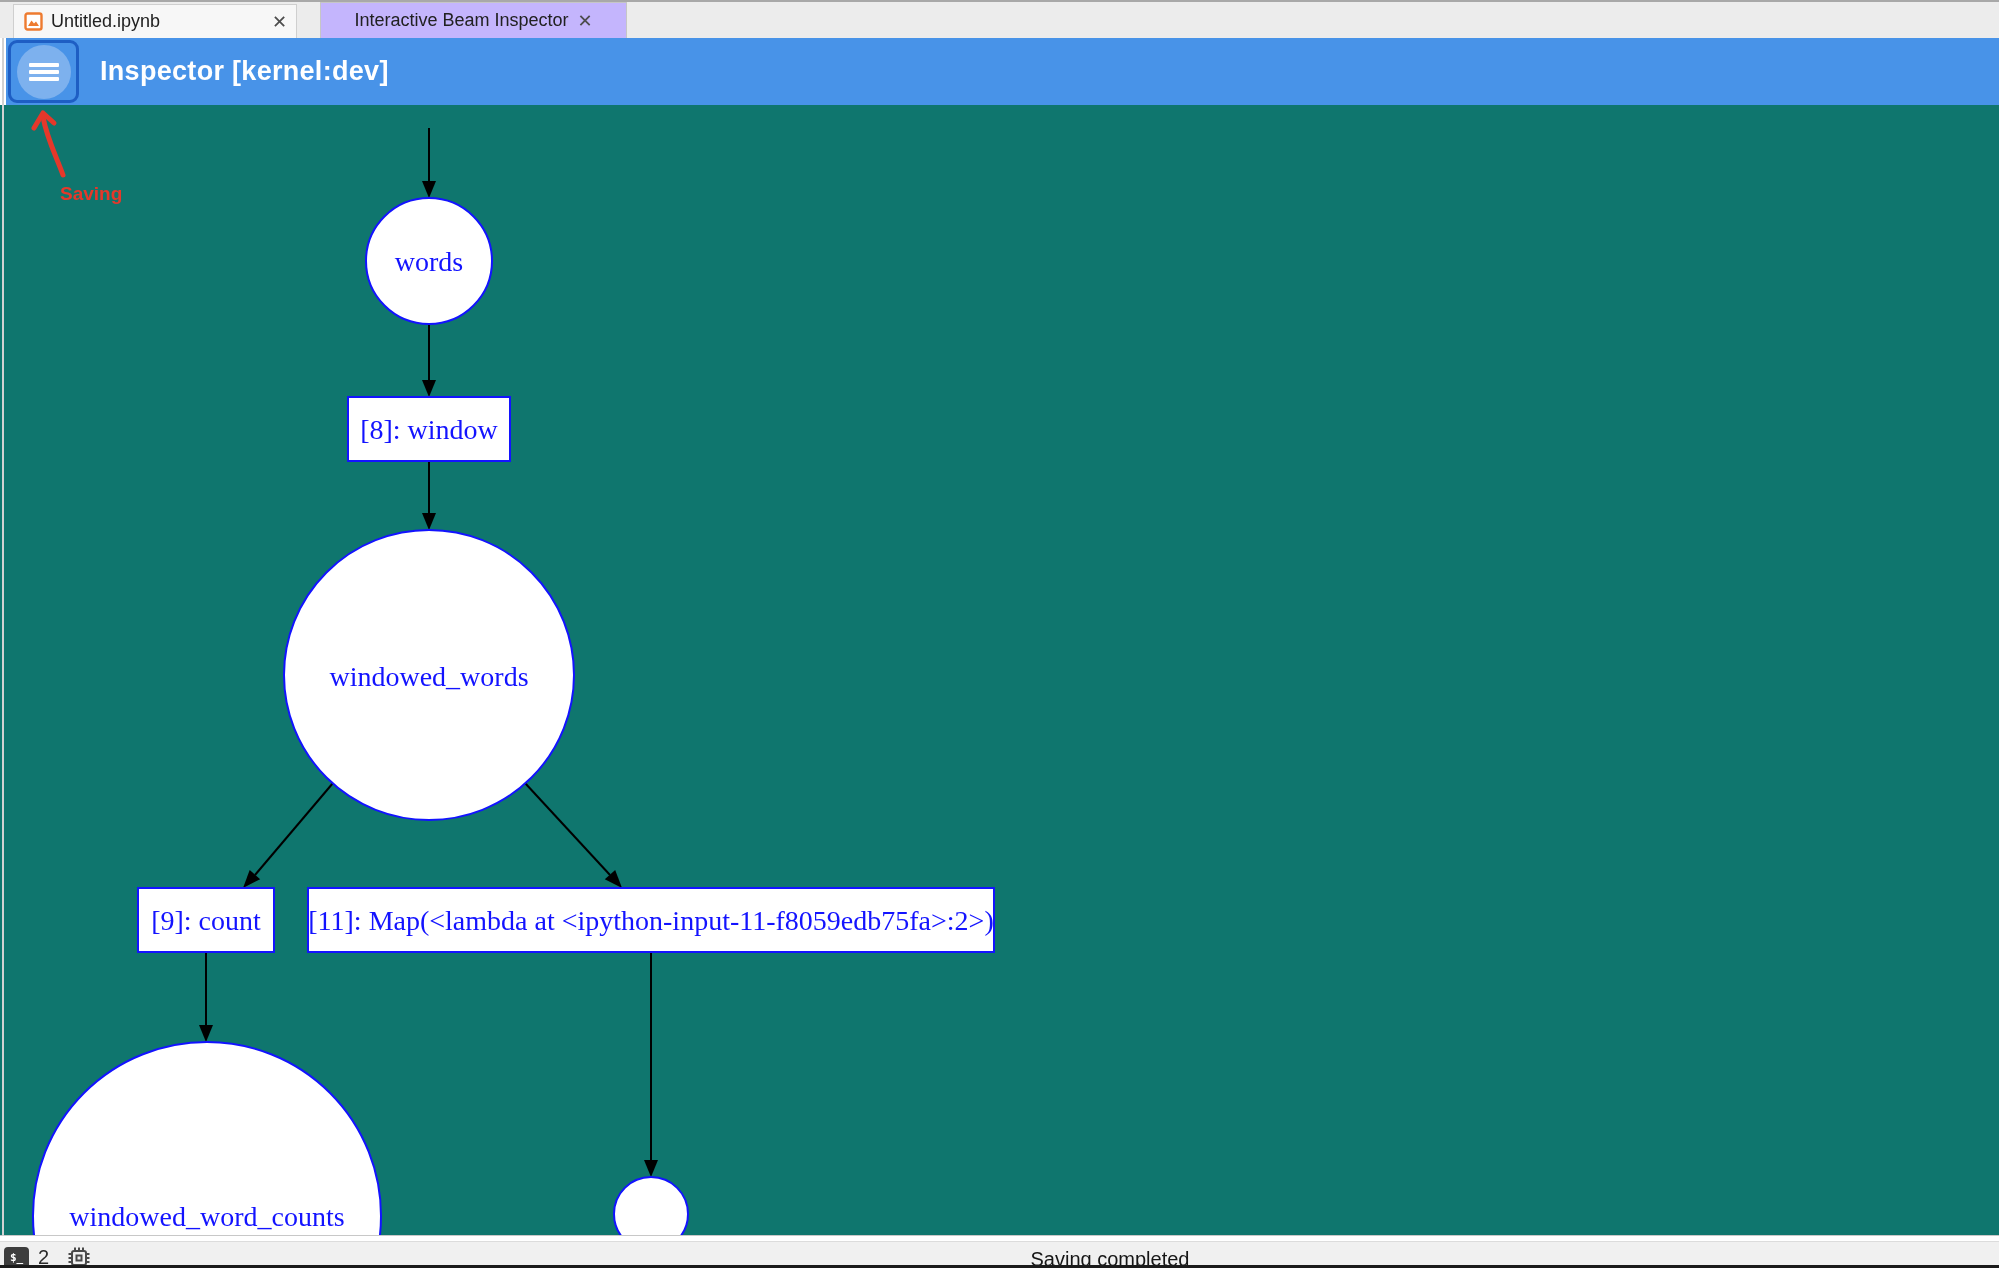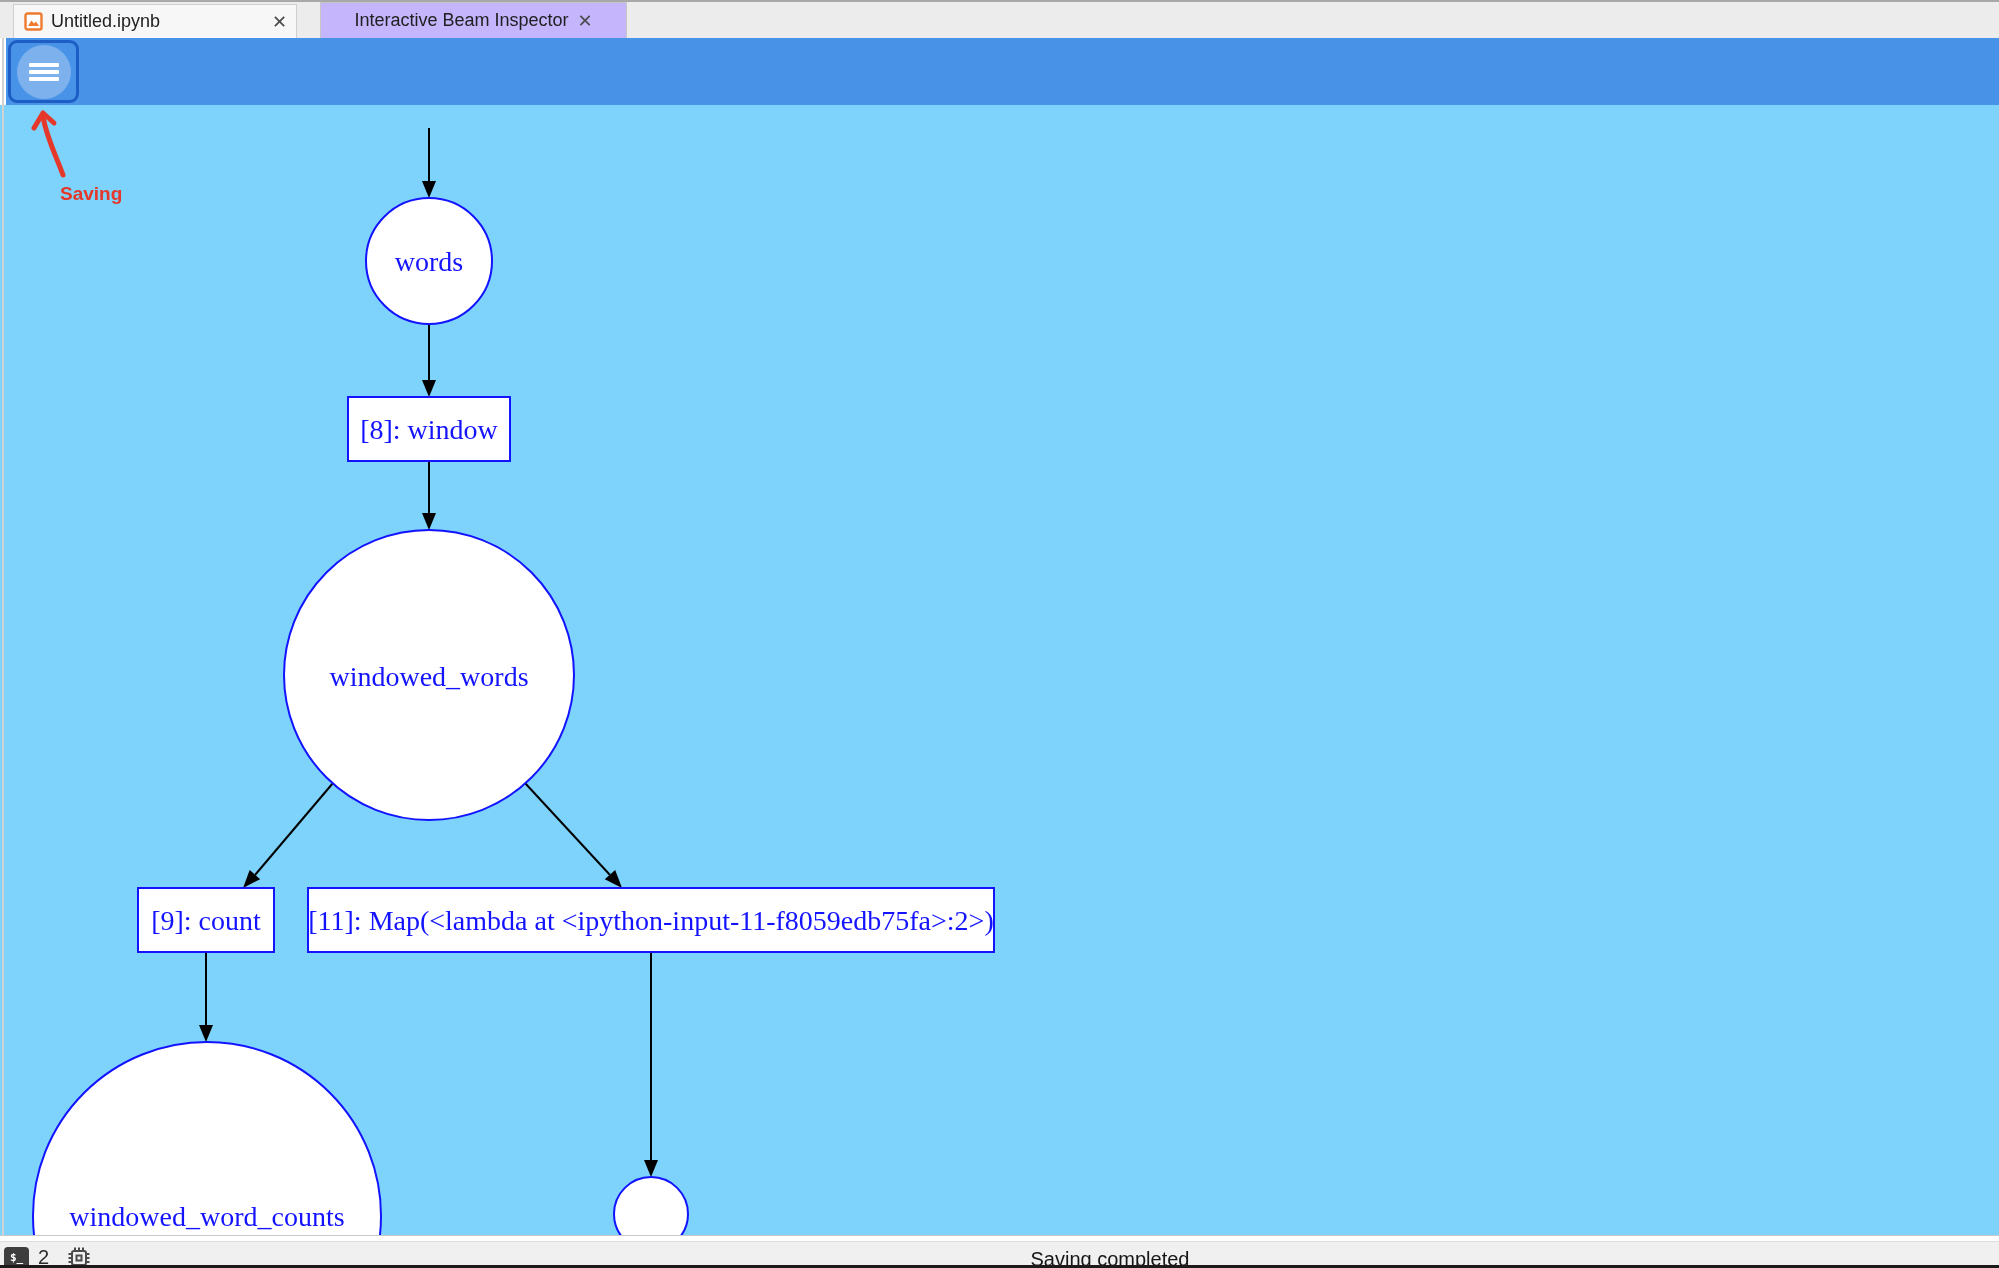--- a/index.html
+++ b/index.html
@@ -46,21 +46,21 @@
   }
   .hamburger i { display: block; width: 30px; height: 4px; background: #ffffff; border-radius: 1px; margin: 3px 0; }
   .header-title {
     position: absolute; left: 94px; top: 0; height: 67px; line-height: 66px;
     color: #ffffff; font-weight: bold; font-size: 27px; letter-spacing: 0.3px; white-space: nowrap;
   }
 
   
   .content {
     position: absolute; left: 0; top: 105px; width: 1999px; height: 1130px;
-    background: #7dd3fc; border-bottom: 1px solid #c8c8c8; overflow: hidden;
+    background: #0f766e; border-bottom: 1px solid #c8c8c8; overflow: hidden;
   }
   .left-edge { position: absolute; left: 2px; top: 38px; width: 2px; height: 1198px; background: #d2d2d2; z-index: 6; }
   .graph-svg { position: absolute; left: 0; top: 0; }
   .graph-label { font-family: "Liberation Serif", serif; font-size: 28px; }
   .toggled-label {
     position: absolute; left: 60px; top: 183px;
     font-size: 19px; font-weight: bold; color: #e5382a; z-index: 7;
   }
 
   
@@ -109,20 +109,21 @@
   <div class="header">
     <button class="menu-btn">
       <span class="ripple">
         <span class="hamburger">
             <i></i>
             <i></i>
             <i></i>
           </span>
       </span>
     </button>
+    <div class="header-title">Inspector [kernel:dev]</div>
   </div>
 
   <div class="content">
     <svg class="graph-svg" width="1999" height="1130" viewBox="0 105 1999 1130">
 
       <g stroke="#000000" stroke-width="2">
         <line x1="429" y1="128" x2="429" y2="182"></line>
         <line x1="429" y1="324" x2="429" y2="380"></line>
         <line x1="429" y1="461" x2="429" y2="513"></line>
         <line x1="333" y1="783" x2="255" y2="875"></line>

